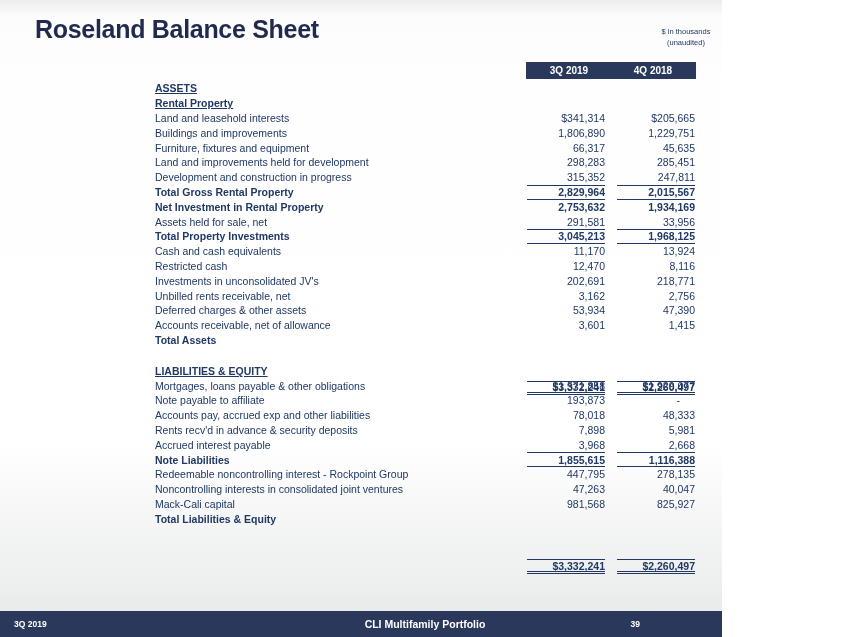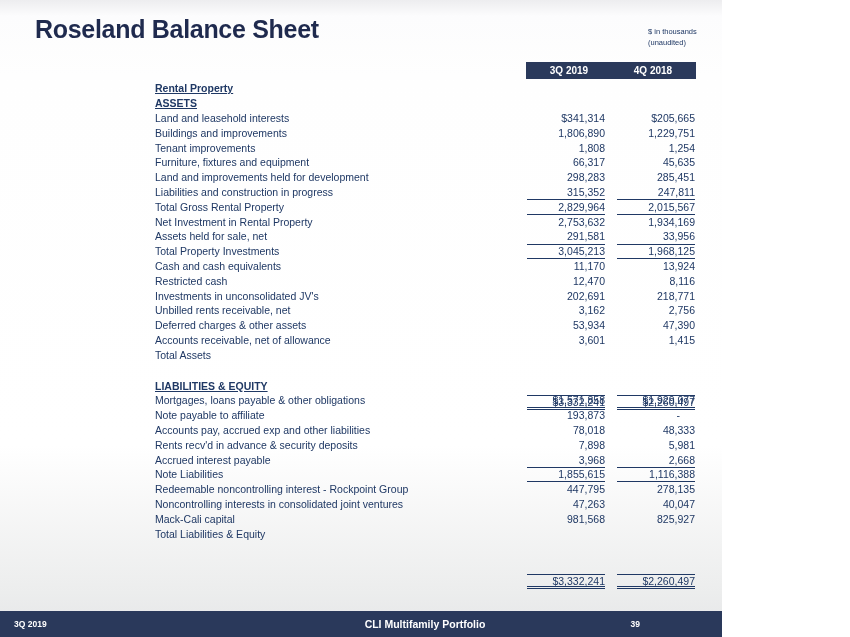--- a/index.html
+++ b/index.html
@@ -9,39 +9,39 @@
     width:722px;height:637px;
     overflow:hidden;
     background:linear-gradient(180deg,#ededef 0%,#fcfcfd 2.5%,#fefefe 12%,#ffffff 70%,#eceded 93%,#e5e6e8 100%);
   }
   .title{
     position:absolute;left:35px;top:15px;margin:0;
     font-size:25px;font-weight:700;color:#1f2a4e;letter-spacing:-0.3px;
   }
   .units-note{
     position:absolute;left:648px;top:26px;width:76px;
-    text-align:left;font-size:7.5px;line-height:11px;color:#1f3864;
+    text-align:center;font-size:7.5px;line-height:11px;color:#1f3864;
   }
   .colhead{
     position:absolute;left:527px;top:63px;width:168px;height:15px;
     background:#2a395b;display:flex;align-items:center;
     box-shadow:0 0 0 1px #2a395b;
   }
   .colhead span{
     flex:1;text-align:center;color:#ffffff;font-size:10px;font-weight:700;
   }
   .btable{
     position:absolute;left:155px;top:81px;width:540px;
   }
   .row{display:flex;height:14.8px;font-size:10.5px;color:#1f3864;}
   .row .lbl{width:372px;display:flex;align-items:center;height:100%;white-space:nowrap;}
   .row .num{width:78px;display:flex;align-items:center;justify-content:flex-end;height:100%;box-sizing:border-box;white-space:nowrap;}
   .row .gap{width:12px;}
   .row.section .lbl{font-weight:700;text-decoration:underline;}
-  .row.total{font-weight:400;}
+  .row.total{font-weight:700;}
   .row.spacer{height:16px;}
   .rule-top .num{border-top:1px solid #1f3864;}
   .rule-bottom .num{border-bottom:1px solid #1f3864;}
   .rule-double .num{border-bottom:3px double #1f3864;margin-top:48px;}
   .num.dash{padding-right:15px;}
   .footer{
     position:absolute;left:0;top:611px;width:850px;height:26px;
     background:#2a395b;display:flex;align-items:center;
     padding:0 14px;box-sizing:border-box;color:#ffffff;
   }
@@ -61,63 +61,57 @@
     <div>(unaudited)</div>
   </div>
 
   <div class="colhead">
     <span>3Q 2019</span>
     <span>4Q 2018</span>
   </div>
 
   <div class="btable" id="balance-table">
       <div class="row section">
+        <span class="lbl">ASSETS</span>
+        <span class="num"></span>
+        <span class="gap"></span>
+        <span class="num"></span>
+      </div>
+      <div class="row section">
         <span class="lbl">Rental Property</span>
-        <span class="num"></span>
-        <span class="gap"></span>
-        <span class="num"></span>
-      </div>
-      <div class="row section">
-        <span class="lbl">ASSETS</span>
         <span class="num"></span>
         <span class="gap"></span>
         <span class="num"></span>
       </div>
       <div class="row">
         <span class="lbl">Land and leasehold interests</span>
         <span class="num">$341,314</span>
         <span class="gap"></span>
         <span class="num">$205,665</span>
       </div>
       <div class="row">
         <span class="lbl">Buildings and improvements</span>
         <span class="num">1,806,890</span>
         <span class="gap"></span>
         <span class="num">1,229,751</span>
       </div>
       <div class="row">
-        <span class="lbl">Tenant improvements</span>
-        <span class="num">1,808</span>
-        <span class="gap"></span>
-        <span class="num">1,254</span>
-      </div>
-      <div class="row">
         <span class="lbl">Furniture, fixtures and equipment</span>
         <span class="num">66,317</span>
         <span class="gap"></span>
         <span class="num">45,635</span>
       </div>
       <div class="row">
         <span class="lbl">Land and improvements held for development</span>
         <span class="num">298,283</span>
         <span class="gap"></span>
         <span class="num">285,451</span>
       </div>
       <div class="row">
-        <span class="lbl">Liabilities and construction in progress</span>
+        <span class="lbl">Development and construction in progress</span>
         <span class="num">315,352</span>
         <span class="gap"></span>
         <span class="num">247,811</span>
       </div>
       <div class="row total rule-top">
         <span class="lbl">Total Gross Rental Property</span>
         <span class="num">2,829,964</span>
         <span class="gap"></span>
         <span class="num">2,015,567</span>
       </div>

